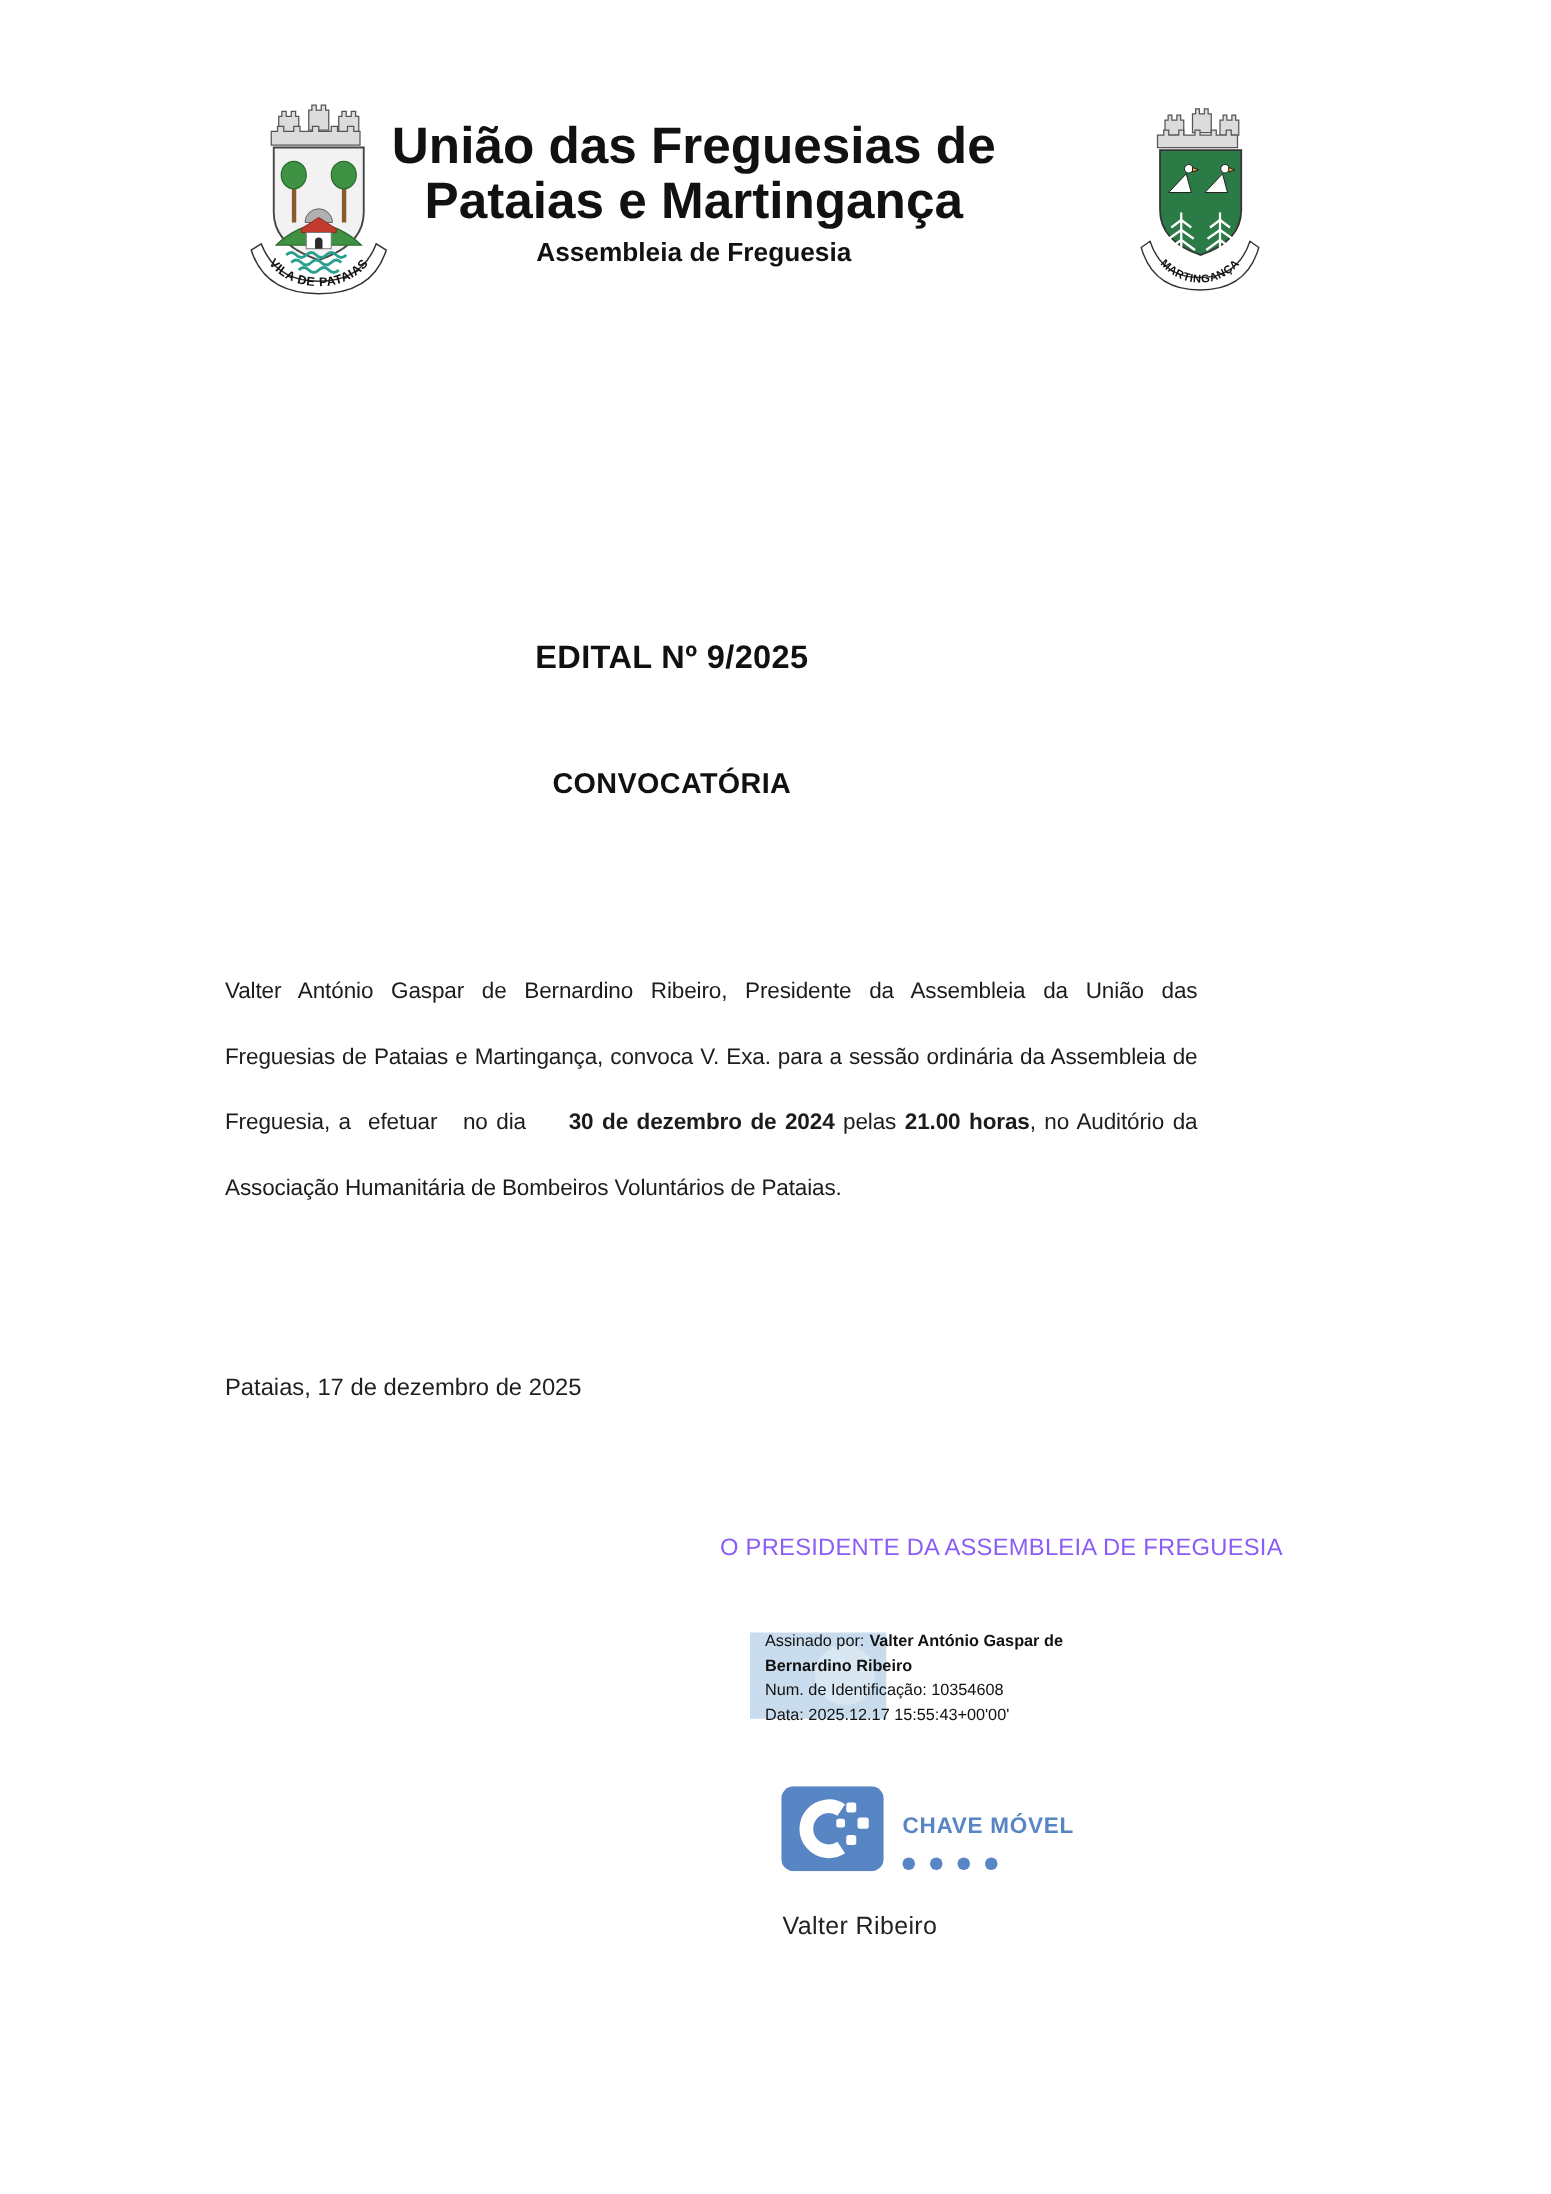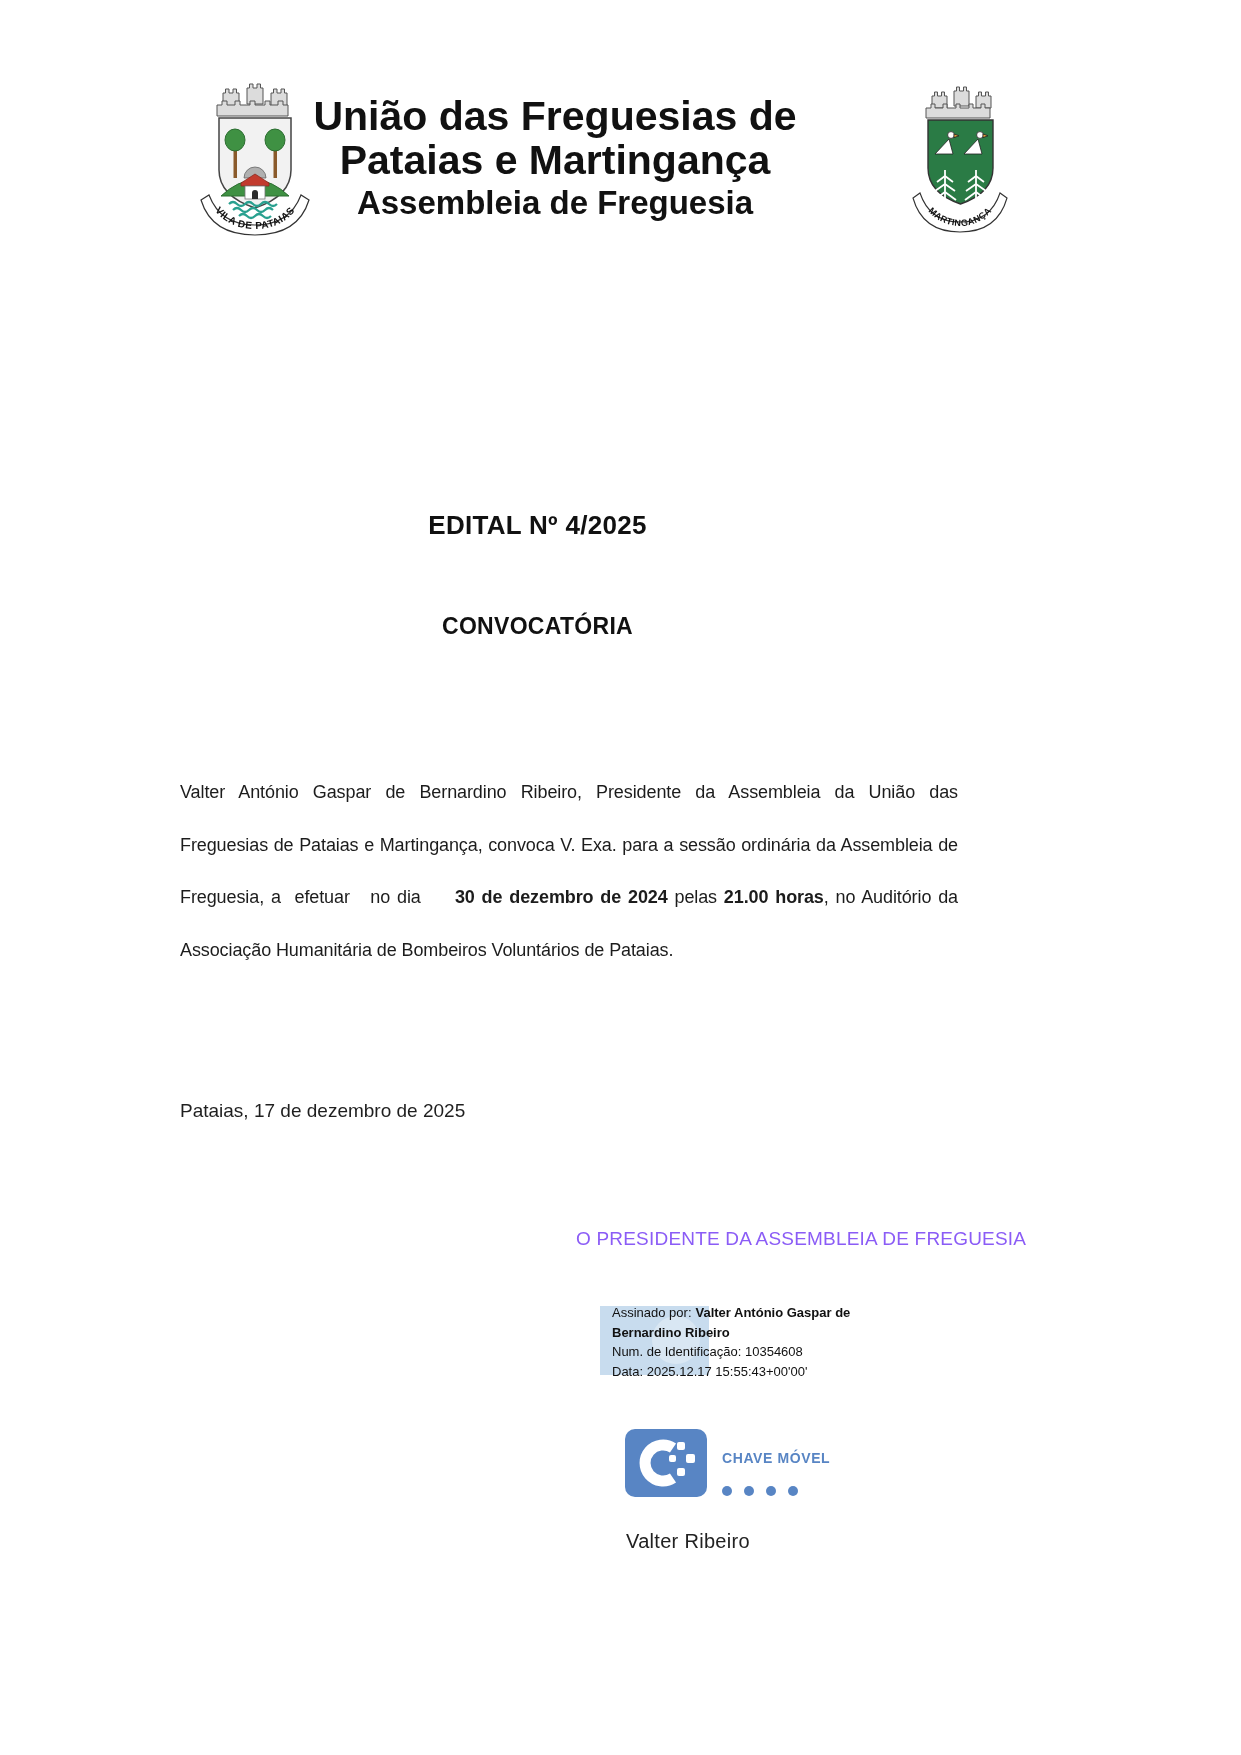--- a/index.html
+++ b/index.html
@@ -10,21 +10,21 @@
     margin:0 auto;
     font-family:"Liberation Sans",sans-serif;
     color:#1f1f1f;
     overflow:hidden;
   }
   .abs{position:absolute;}
 
   
   .org-block{left:255px;top:94px;width:600px;text-align:center;}
   .org-title{font-size:41px;font-weight:700;line-height:44px;color:#111;}
-  .org-subtitle{font-size:33px;font-weight:700;line-height:34px;color:#111;margin-top:4px;}
+  .org-subtitle{font-size:21px;font-weight:700;line-height:34px;color:#111;margin-top:4px;}
 
   
   .title-col{left:180px;width:715px;text-align:center;}
   .edital-title{top:510px;font-size:26px;font-weight:700;letter-spacing:.3px;color:#111;}
   .section-title{top:613px;font-size:23px;font-weight:700;letter-spacing:.3px;color:#111;}
 
   
   .body-par{left:180px;top:766px;width:778px;font-size:18px;color:#1c1c1c;}
   .para-line{white-space:pre-wrap;text-align:justify;text-align-last:justify;line-height:52.5px;letter-spacing:-0.1px;}
   .para-line.last{text-align-last:left;}
@@ -35,21 +35,21 @@
 
   
   .sig-watermark{left:600px;top:1306px;width:109px;height:69px;background:#c8dcee;}
   .sig-watermark-circle{left:652px;top:1316px;width:48px;height:48px;border-radius:50%;background:#d9e7f3;}
   .sig-block{left:612px;top:1303px;width:330px;font-size:13px;line-height:19.5px;color:#111;}
   .sig-bold{font-weight:700;}
   .sig-label{margin-right:4px;}
 
   
   .chave-logo{left:625px;top:1429px;width:82px;height:68px;}
-  .chave-text{left:722px;top:1450px;font-size:14px;font-weight:700;letter-spacing:.6px;}
+  .chave-text{left:722px;top:1450px;font-size:18px;font-weight:700;letter-spacing:.6px;}
   .chave-dots{left:722px;top:1486px;width:82px;height:10px;display:flex;gap:12px;}
   .chave-dot{width:10px;height:10px;border-radius:50%;}
 
   .signer-name{left:626px;top:1530px;font-size:20px;color:#222;letter-spacing:.3px;}
 </style>
 </head>
 <body>
 
 <div class="page">
 
@@ -121,21 +121,21 @@
       <textPath href="#mg-curve" startOffset="50%" text-anchor="middle">MARTINGANÇA</textPath>
     </text>
   </svg>
 
   <div class="abs org-block">
     <div class="org-title">União das Freguesias de</div>
     <div class="org-title">Pataias e Martingança</div>
     <div class="org-subtitle">Assembleia de Freguesia</div>
   </div>
 
-  <div class="abs title-col edital-title">EDITAL Nº 4/2025</div>
+  <div class="abs title-col edital-title">EDITAL Nº 9/2025</div>
   <div class="abs title-col section-title">CONVOCATÓRIA</div>
 
   <div class="abs body-par">
       <div class="para-line"><span>Valter António Gaspar de Bernardino Ribeiro, Presidente da Assembleia da União das</span></div>
       <div class="para-line"><span>Freguesias de Pataias e Martingança, convoca V. Exa. para a sessão ordinária da Assembleia de</span></div>
       <div class="para-line"><span>Freguesia, a  efetuar   no dia     </span><span style="font-weight: 700;">30 de dezembro de 2024</span><span> pelas </span><span style="font-weight: 700;">21.00 horas</span><span>, no Auditório da</span></div>
       <div class="para-line last"><span>Associação Humanitária de Bombeiros Voluntários de Pataias.</span></div>
     </div>
 
   <div class="abs place-date">Pataias, 17 de dezembro de 2025</div>

